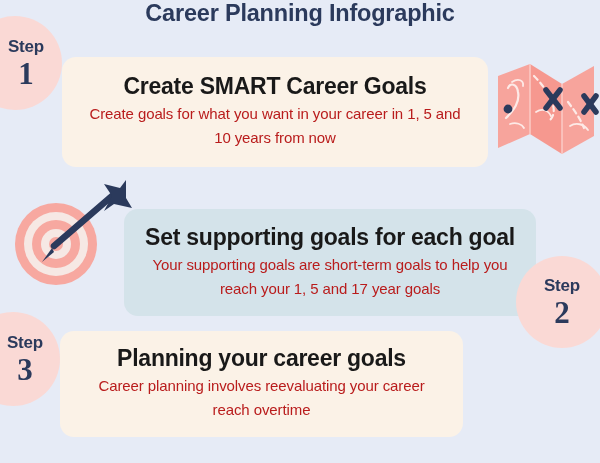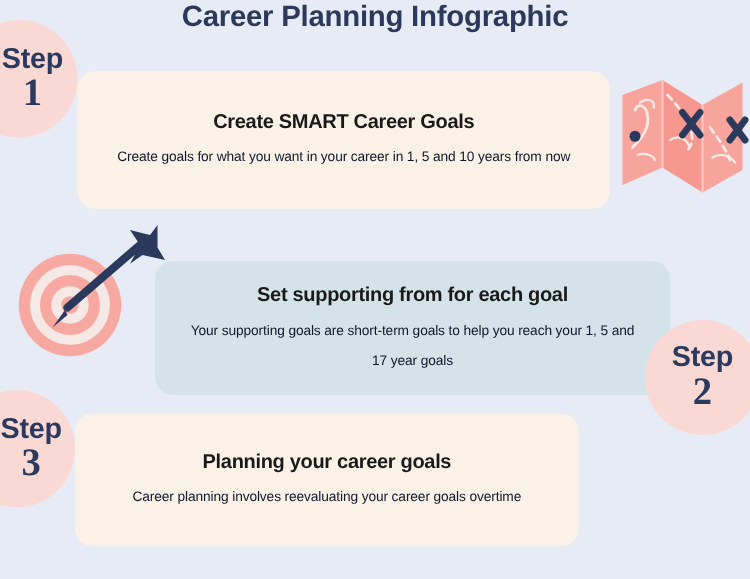--- a/index.html
+++ b/index.html
@@ -62,21 +62,21 @@
     border-radius: 50%;
     background: #fad9d5;
     color: #2b3a5c;
     display: flex;
     flex-direction: column;
     align-items: center;
     justify-content: center;
     text-align: center;
   }
   .step-badge .step-word {
-    font-size: 23px;
+    font-size: 17px;
     font-weight: bold;
     line-height: 19px;
     letter-spacing: -0.2px;
   }
   .step-badge .step-number {
     font-family: "Liberation Serif", serif;
     font-size: 31px;
     font-weight: bold;
     line-height: 33px;
     margin-top: 1px;
@@ -114,30 +114,30 @@
     border-radius: 14px;
     box-sizing: border-box;
     text-align: center;
     z-index: 4;
     display: flex;
     flex-direction: column;
     align-items: center;
     justify-content: center;
   }
   .card-title {
-    font-size: 16px;
+    font-size: 23px;
     font-weight: bold;
     color: #191919;
     line-height: 24px;
     letter-spacing: -0.25px;
     margin: 0 0 4px 0;
   }
   .card-body {
-    font-size: 11px;
-    color: #0f172a;
+    font-size: 15px;
+    color: #b91c1c;
     line-height: 24px;
     letter-spacing: -0.1px;
     margin: 0;
     padding: 0 26px;
   }
 
   #card-1 {
     left: 62px;
     top: 57px;
     width: 426px;
@@ -213,32 +213,32 @@
     <div class="step-word">Step</div>
     <div class="step-number">1</div>
   </div>
 
   <div class="card" id="card-1">
     <p class="card-title">Create SMART Career Goals</p>
     <p class="card-body">Create goals for what you want in your career in 1, 5 and 10 years from now</p>
   </div>
 
   <div class="card" id="card-2">
-    <p class="card-title">Set supporting from for each goal</p>
+    <p class="card-title">Set supporting goals for each goal</p>
     <p class="card-body">Your supporting goals are short-term goals to help you reach your 1, 5 and 17 year goals</p>
   </div>
 
   <div class="step-badge" id="badge-2">
     <div class="step-word">Step</div>
     <div class="step-number">2</div>
   </div>
 
   <div class="step-badge" id="badge-3">
     <div class="step-word">Step</div>
     <div class="step-number">3</div>
   </div>
 
   <div class="card" id="card-3">
     <p class="card-title">Planning your career goals</p>
-    <p class="card-body">Career planning involves reevaluating your career goals overtime</p>
+    <p class="card-body">Career planning involves reevaluating your career reach overtime</p>
   </div>
 
 </div>
 
 </body></html>

